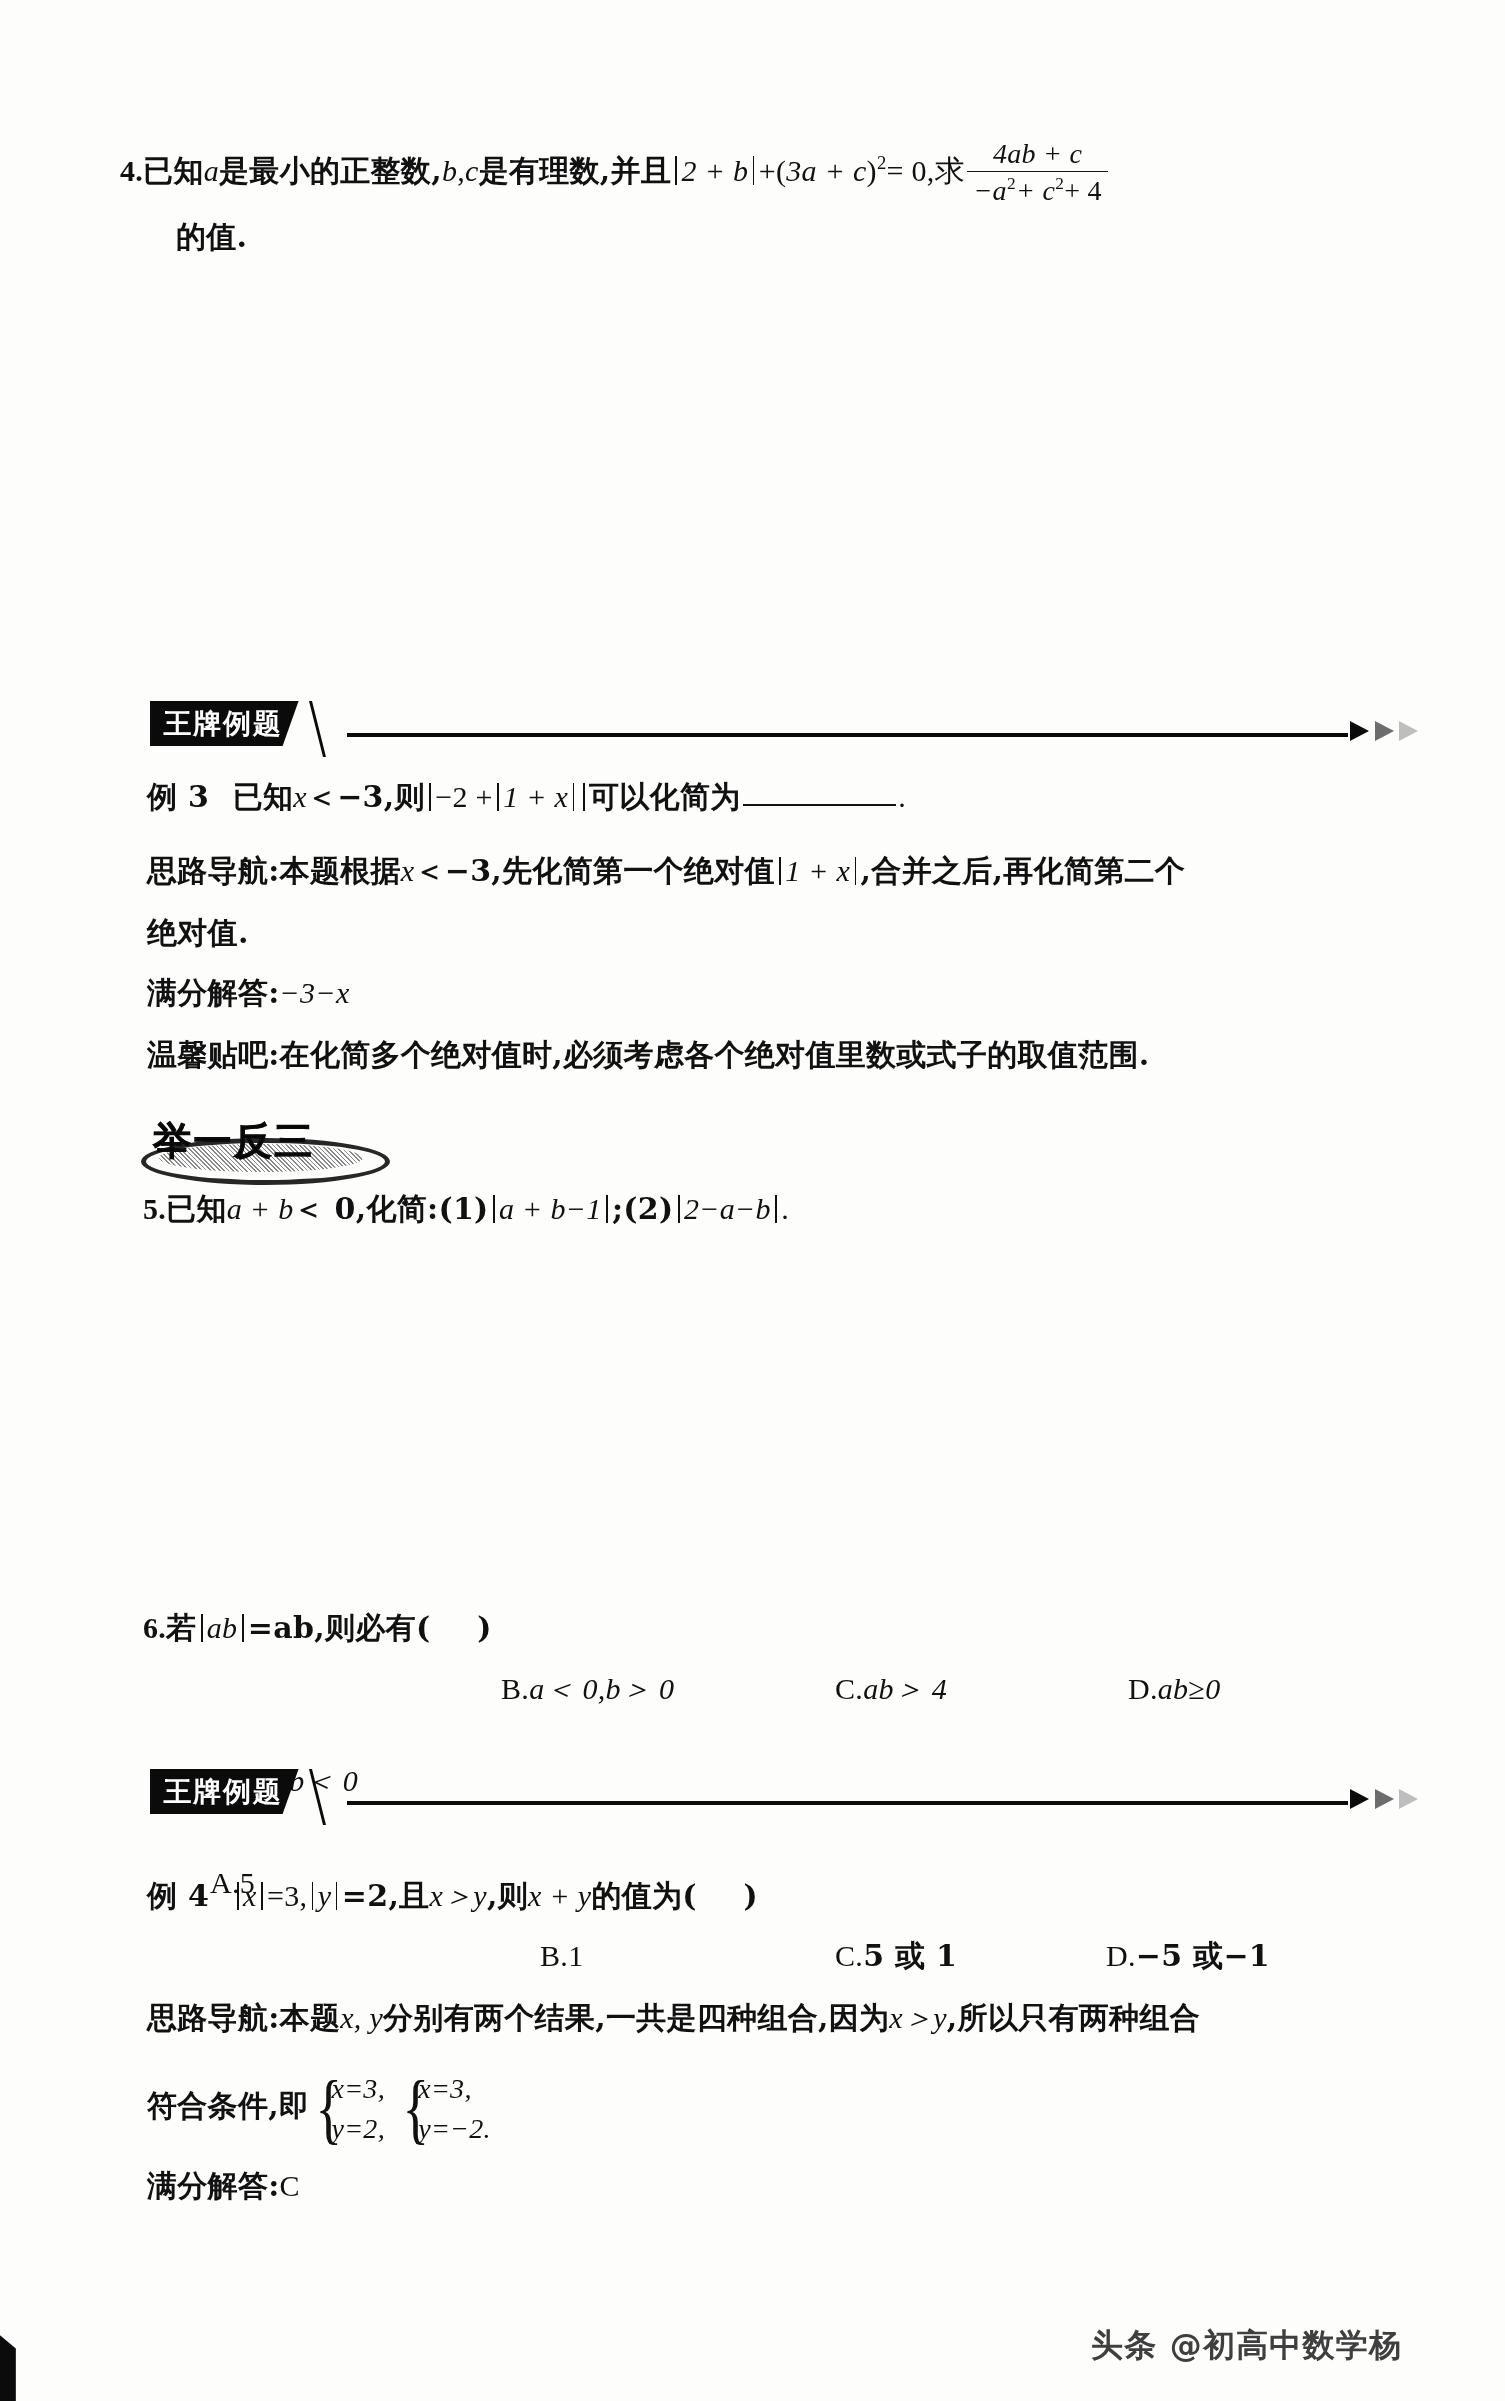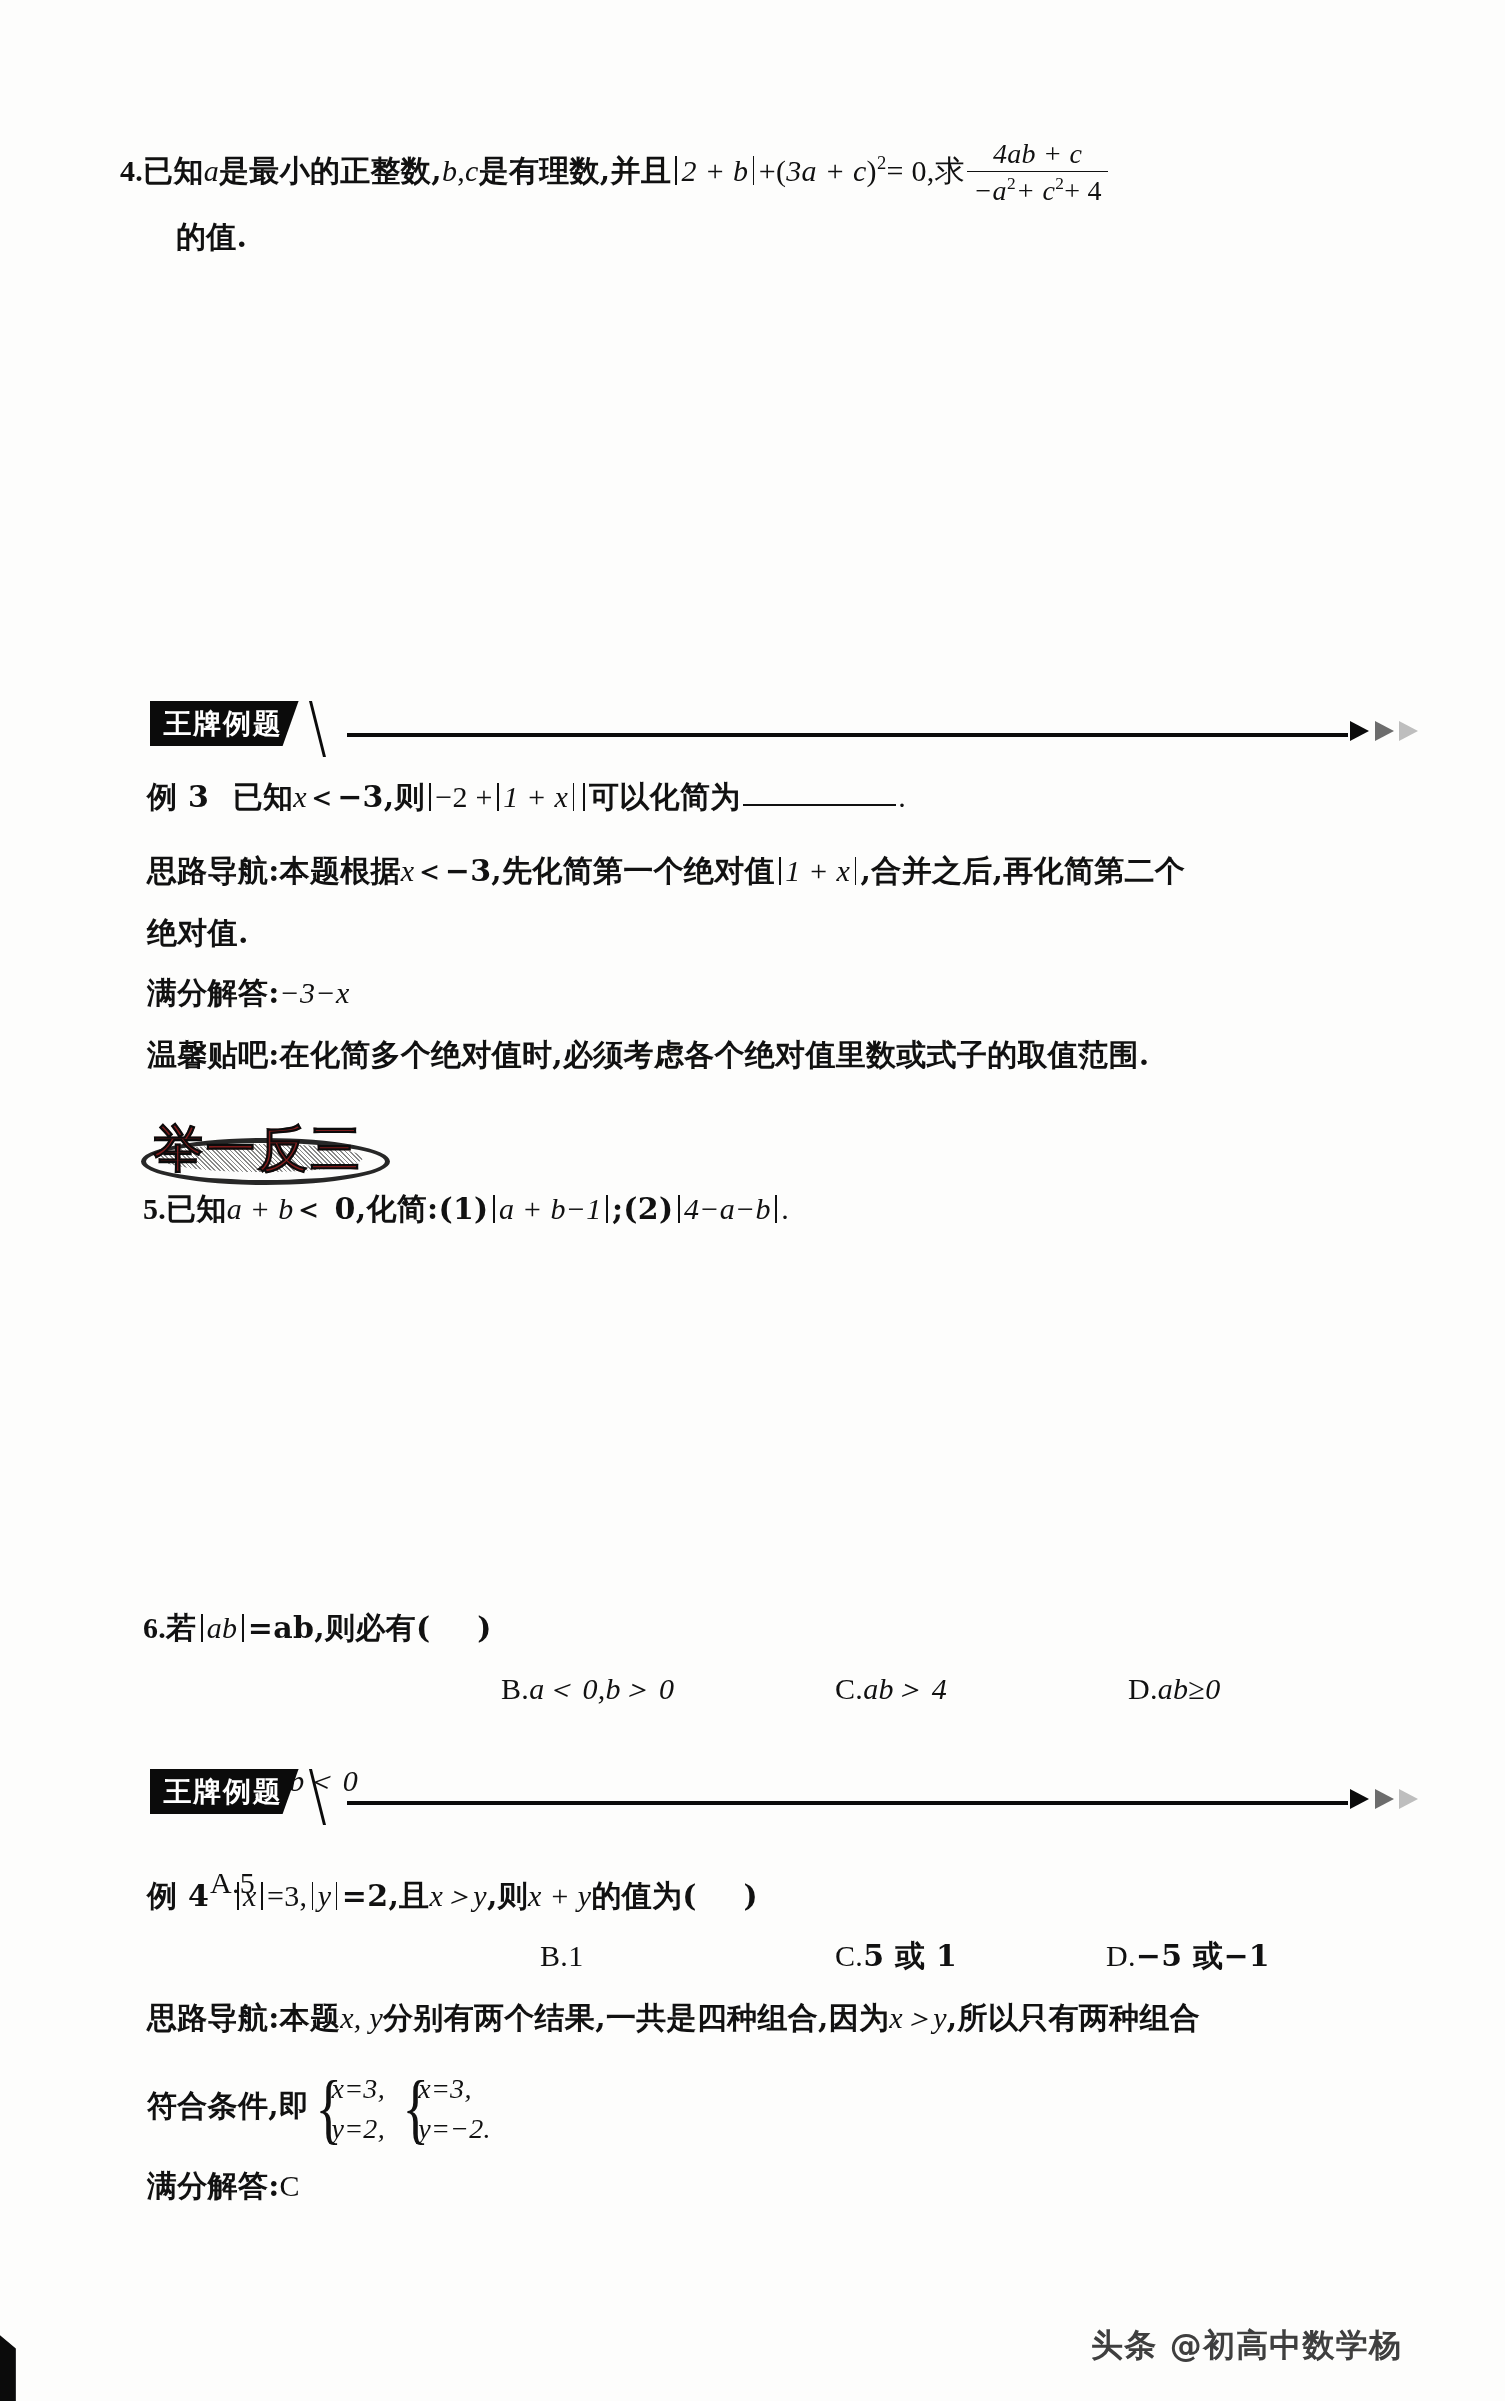--- a/index.html
+++ b/index.html
@@ -170,23 +170,23 @@
     border-radius: 50%;
     background: repeating-linear-gradient(45deg, #2a2a2a 0 1.2px, #ffffff 1.2px 3.1px);
     opacity: 0.55;
   }
   .banner2 .label2 {
     position: absolute;
     left: 16px;
     top: 9.8px;
     font-family: Liberation Sans, sans-serif;
     font-weight: bold;
-    font-size: 50px;
+    font-size: 38px;
     letter-spacing: 2.4px;
-    color: #7f1d1d;
+    color: #000000;
     -webkit-text-stroke: 0.6px #0b0b0b;
   }
 
   
   .sys {
     display: inline-block;
     vertical-align: middle;
     position: relative;
     margin: 0 11px 0 1.2px;
     top: 0px;
@@ -272,21 +272,21 @@
     <span class="cn">温馨贴吧:</span><span class="cn">在化简多个绝对值时,必须考虑各个绝对值里数或式子的取值范围.</span>
   </div>
 
   <div class="banner2" style="left:137px; top:1106px;">
     <div class="ellipse"></div>
     <div class="ellipse-fill"></div>
     <div class="label2">举一反三</div>
   </div>
 
   <div class="txt" style="left:143px; top:1192px;">
-    <span class="num-lead">5.</span><span class="cn">已知</span><span class="mi">a + b</span><span class="cn">＜ 0,化简:(1)</span><span class="bar"></span><span class="mi">a + b−1</span><span class="bar"></span><span class="cn">;(2)</span><span class="bar"></span><span class="mi">4−a−b</span><span class="bar"></span><span class="mn">.</span>
+    <span class="num-lead">5.</span><span class="cn">已知</span><span class="mi">a + b</span><span class="cn">＜ 0,化简:(1)</span><span class="bar"></span><span class="mi">a + b−1</span><span class="bar"></span><span class="cn">;(2)</span><span class="bar"></span><span class="mi">2−a−b</span><span class="bar"></span><span class="mn">.</span>
   </div>
 
   <div class="txt" style="left:143px; top:1611px;">
     <span class="num-lead">6.</span><span class="cn">若</span><span class="bar"></span><span class="mi">ab</span><span class="bar"></span><span class="cn">=ab,则必有(</span>&nbsp;&nbsp;&nbsp;&nbsp;&nbsp;&nbsp;<span class="cn">)</span>
   </div>
 
   <div class="txt" style="left:183px; top:1764px;">
     <span class="mn">A.</span><span class="mi">a＞ 0,b＜ 0</span>
   </div>
   <div class="txt" style="left:501px; top:1672px;">

